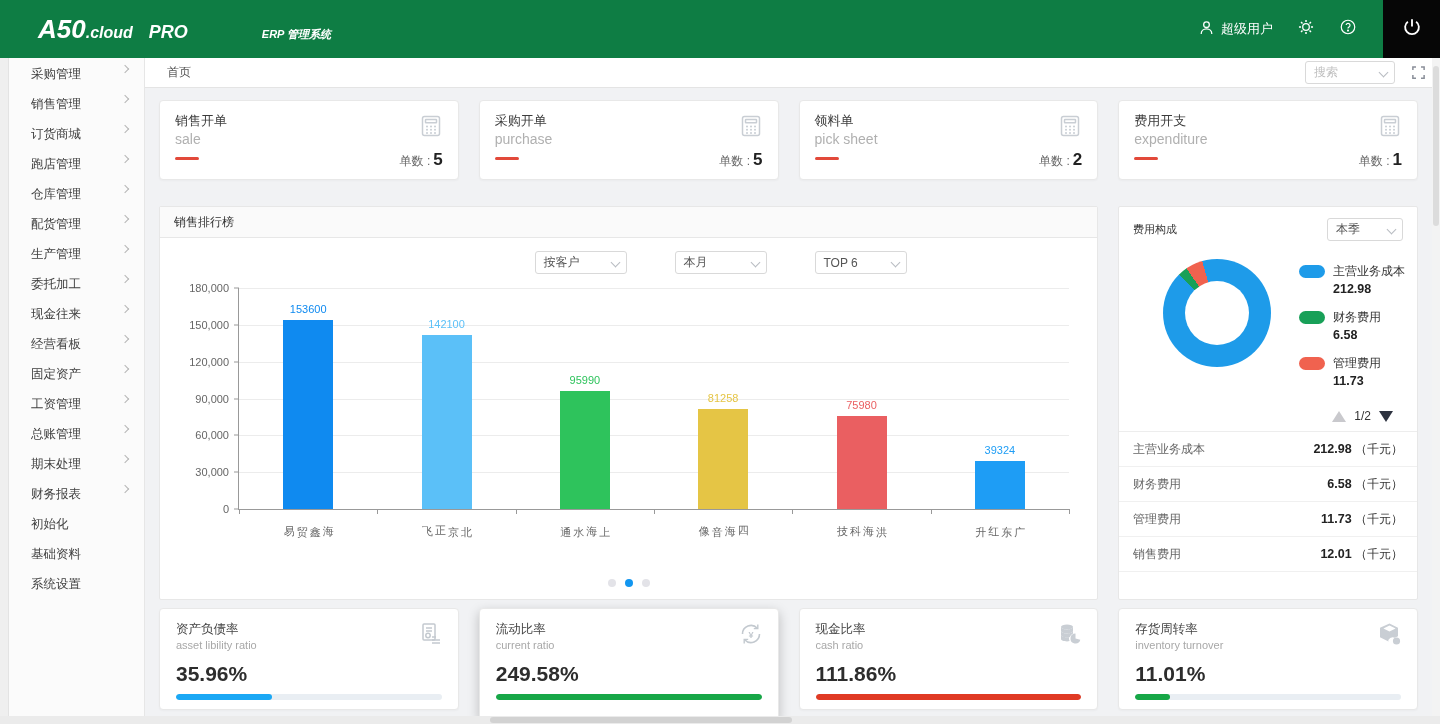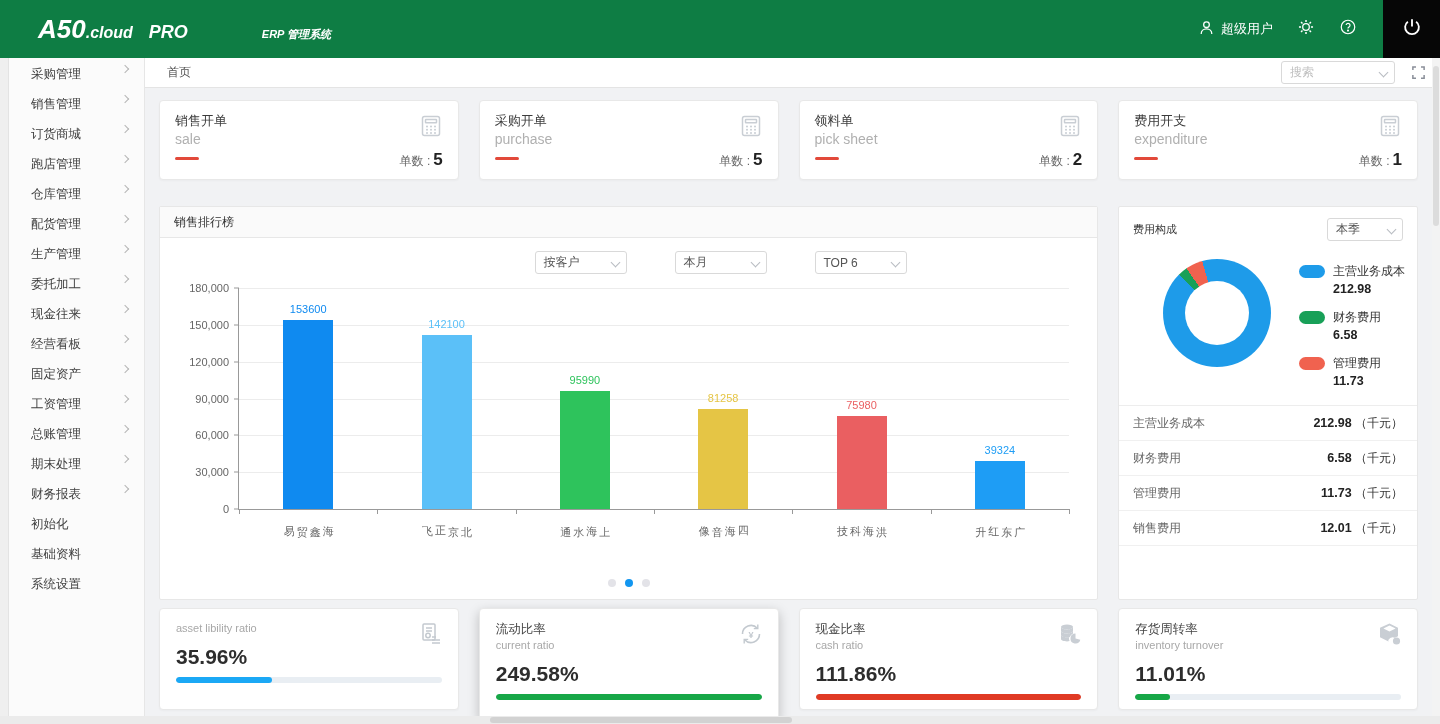--- a/index.html
+++ b/index.html
@@ -269,21 +269,21 @@
     <div class="side-item">
     <span>系统设置</span>
 
   </div>
   </div>
 
 <div class="main">
   <div class="tabbar">
     <span class="tab-home">首页</span>
     <div class="tab-right">
-      <div class="sel" style="width:114px">
+      <div class="sel" style="width:90px">
         <span class="ph">搜索</span>
         <i class="chev-d"></i>
       </div>
       <span style="cursor:pointer;display:flex;">
         <svg width="15" height="15" viewBox="0 0 24 24" fill="none" stroke="#8a8f99" stroke-width="2.4">
           <path d="M3 8V3h5M16 3h5v5M21 16v5h-5M8 21H3v-5"></path>
         </svg>
       </span>
     </div>
   </div>
@@ -483,20 +483,25 @@
   </div>
               <div class="lg-item">
     <div class="lg-top">
       <span class="lg-pill" style="background:#f0624f"></span>
       <span class="lg-lab">管理费用</span>
     </div>
     <div class="lg-val">11.73</div>
   </div>
             </div>
         </div>
+        <div class="pager">
+          <i class="tri-up"></i>
+          <span>1/2</span>
+          <i class="tri-down"></i>
+        </div>
         <div class="exp-rows" id="expRows">
             <div class="exp-row">
     <span class="er-lab">主营业务成本</span>
     <span class="er-val"><b>212.98</b> （千元）</span>
   </div>
             <div class="exp-row">
     <span class="er-lab">财务费用</span>
     <span class="er-val"><b>6.58</b> （千元）</span>
   </div>
             <div class="exp-row">
@@ -506,20 +511,21 @@
             <div class="exp-row">
     <span class="er-lab">销售费用</span>
     <span class="er-val"><b>12.01</b> （千元）</span>
   </div>
           </div>
       </div>
     </div>
 
     <div class="kpi-row" id="kpiRow">
         <div class="kpi-card">
+    <div class="kpi-title">资产负债率</div>
     <div class="kpi-sub">asset libility ratio</div>
     <span class="kpi-icon"><svg width="26" height="26" viewBox="0 0 26 26" fill="none" stroke="#c3c9cf" stroke-width="1.5">
    <rect x="5" y="3" width="12" height="16" rx="1"></rect>
               <path d="M8 7h6M8 10h6"></path>
               <circle cx="10" cy="14.5" r="2.2"></circle>
    <path d="M14 22h8M14 19h8M14 16h4" stroke-width="1.3"></path>
             </svg></span>
     <div class="kpi-val">35.96%</div>
     <div class="kpi-track">
       <div class="kpi-fill" style="width:36%;background:#1ba8f5"></div>

